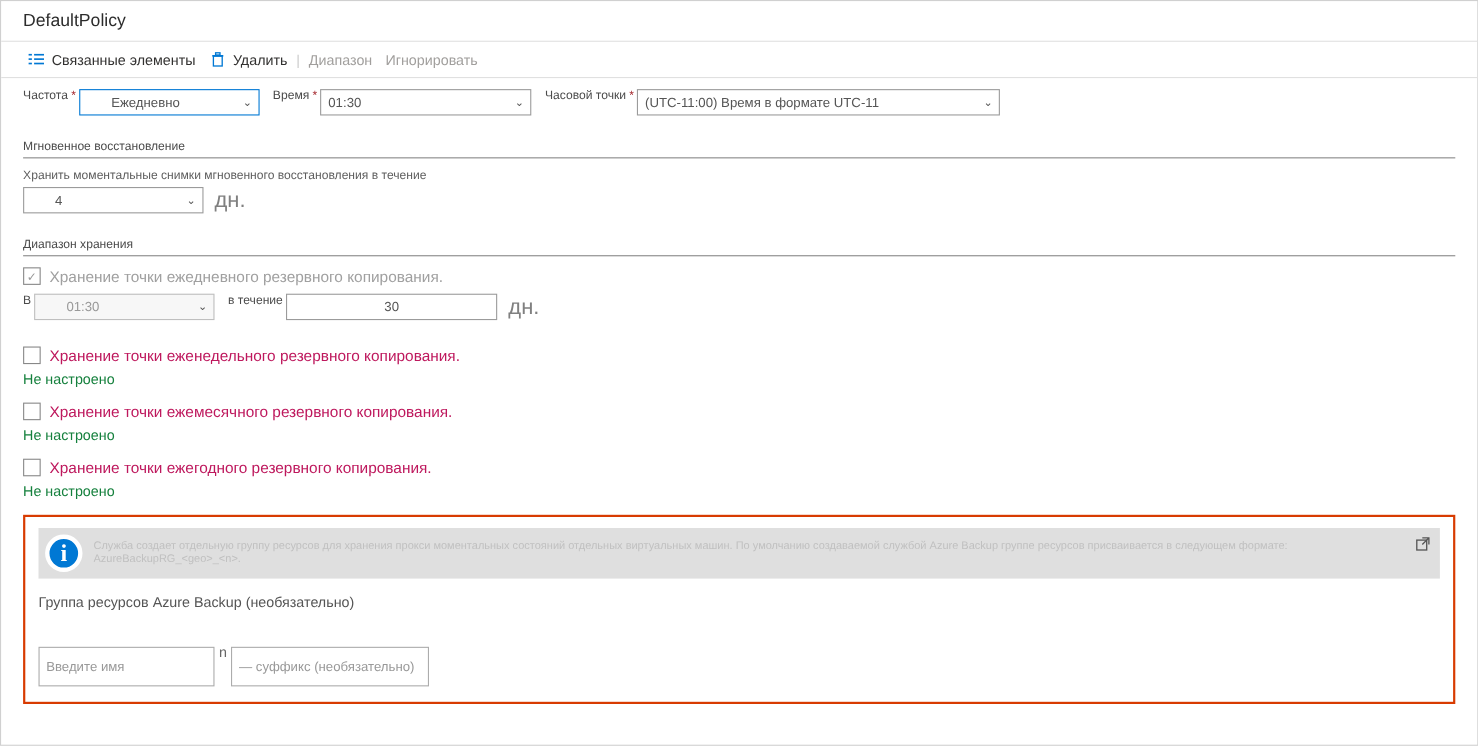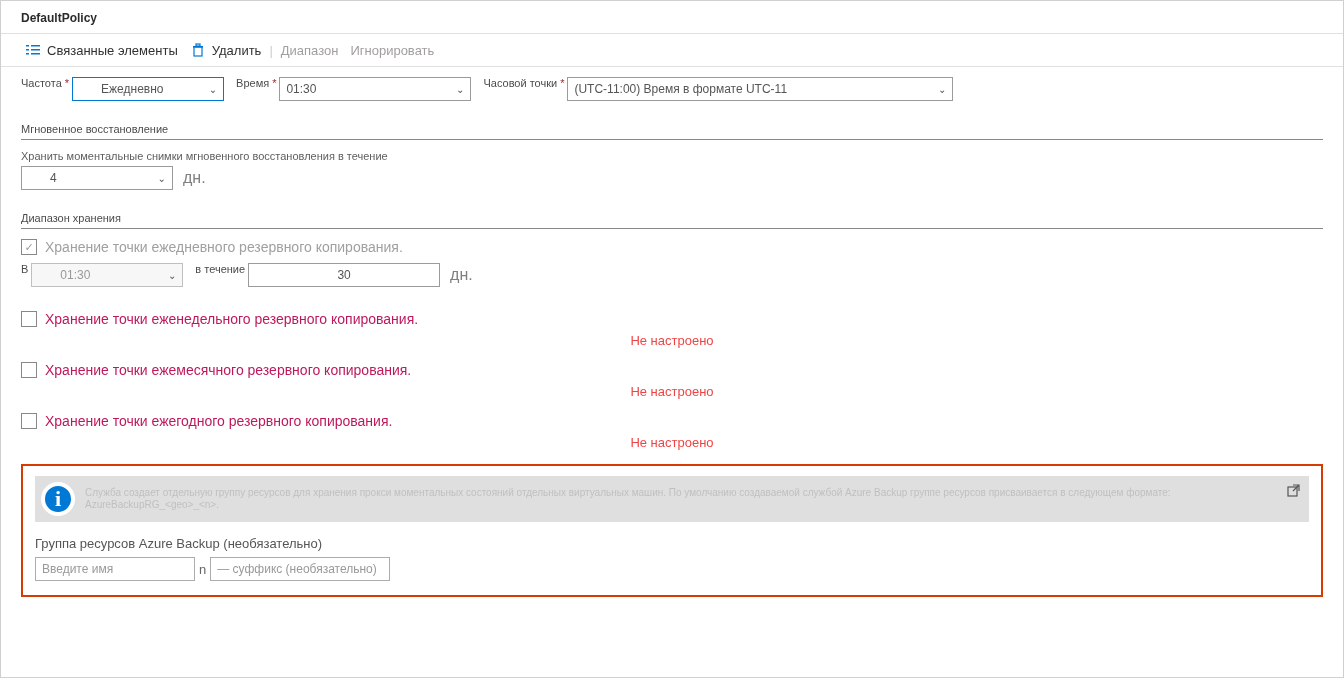--- a/index.html
+++ b/index.html
@@ -11,22 +11,22 @@
     width: 1344px;
     height: 678px;
     overflow: hidden;
     border: 1px solid #d0d0d0;
   }
   .header {
     border-bottom: 1px solid #e0e0e0;
     padding: 10px 20px 8px 20px;
   }
   .header h1 {
-    font-size: 12px;
-    font-weight: 700;
+    font-size: 16px;
+    font-weight: 400;
     color: #2c2c2c;
   }
   .toolbar {
     border-bottom: 1px solid #e0e0e0;
     padding: 6px 20px;
     display: flex;
     align-items: center;
     gap: 4px;
     font-size: 13px;
   }
@@ -68,52 +68,52 @@
     cursor: pointer;
   }
   .select.active { border-color: #0078d4; }
   .select .chev {
     position: absolute;
     right: 6px; top: 50%;
     transform: translateY(-50%);
     font-size: 10px;
     color: #555;
   }
-  .w-sm { width: 152px; padding-left: 28px; }
+  .w-sm { width: 164px; padding-left: 28px; }
   .w-md { width: 192px; }
-  .w-lg { width: 386px; }
+  .w-lg { width: 330px; }
   .section-label {
     font-size: 11px;
     color: #4b4b4b;
     margin-top: 22px;
     padding-bottom: 4px;
   }
   .hr { border: none; border-top: 1px solid #888; margin-bottom: 10px; }
   .subtext {
     font-size: 11px;
     color: #5e5e5e;
     margin-top: 6px;
     margin-bottom: 4px;
   }
   .inline-row { display: flex; align-items: center; gap: 10px; }
-  .unit { color: #808080; font-size: 16px; }
+  .unit { color: #808080; font-size: 20px; }
   .checkbox-row {
     display: flex; align-items: center; gap: 8px;
     margin-top: 4px; margin-bottom: 4px;
     font-size: 14px; color: #be185d;
   }
   .checkbox-box {
     width: 16px; height: 16px;
     border: 1px solid #888;
     display: inline-flex; align-items: center; justify-content: center;
     font-size: 11px; color: #999; background:#fff;
   }
   .checkbox-box.checked { color:#999; }
   .checkbox-row.disabled { color: #a0a0a0; }
-  .status-text { font-size: 13px; color: #ef4444; margin: 6px 0 14px 0; text-align: center; }
+  .status-text { font-size: 13px; color: #15803d; margin: 6px 0 14px 0; }
   .readonly .select { background: #f7f7f7; color:#999; border-color:#bfbfbf; cursor:default;}
   .highlight-box {
     border: 2px solid #d83b01;
     padding: 10px 12px 14px 12px;
     margin-top: 10px;
   }
   .info-bar {
     background: #dfdfdf;
     display: flex; align-items: center;
     padding: 6px 10px 6px 6px;
@@ -139,23 +139,23 @@
     flex: 1;
     overflow: hidden;
   }
   .info-ext {
     position: absolute; right: 8px; top: 8px;
     font-size: 13px; color: #555;
   }
   .rg-label { font-size: 13px; color: #555; margin-top: 14px; margin-bottom: 6px; }
   .rg-row { display: flex; align-items: center; gap: 4px; }
   .rg-input {
-    height: 24px; border: 1px solid #acacac;
+    height: 36px; border: 1px solid #acacac;
     padding: 0 6px; font-size: 12px; color: #999;
-    display: flex; align-items: center; background:#fff;
+    display: flex; align-items: center; background:#fff;margin-top:27px;
   }
   .rg-w1 { width: 160px; }
   .rg-sep { font-size: 13px; color: #666; }
   .rg-w2 { width: 180px; }
   .mb6 { margin-bottom: 6px; }
 </style>
 </head>
 <body>
 
 <div class="header">

